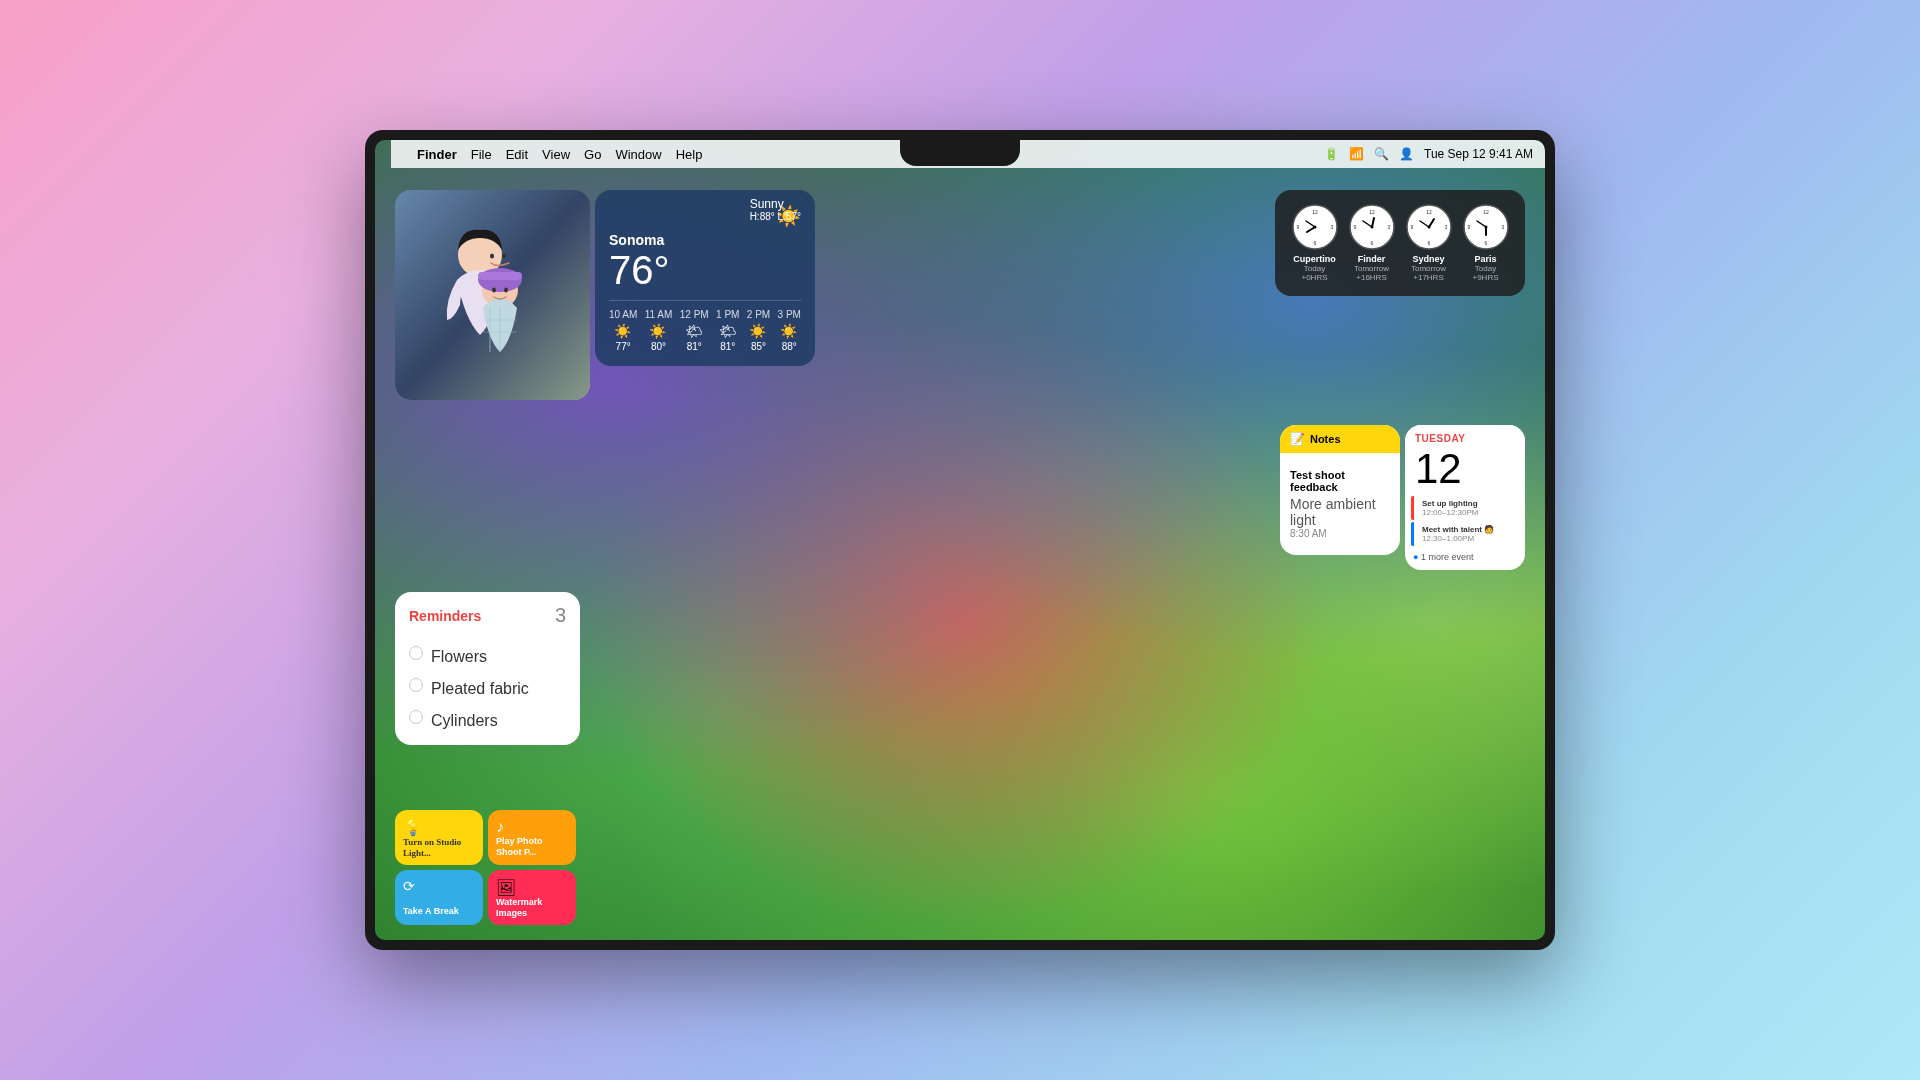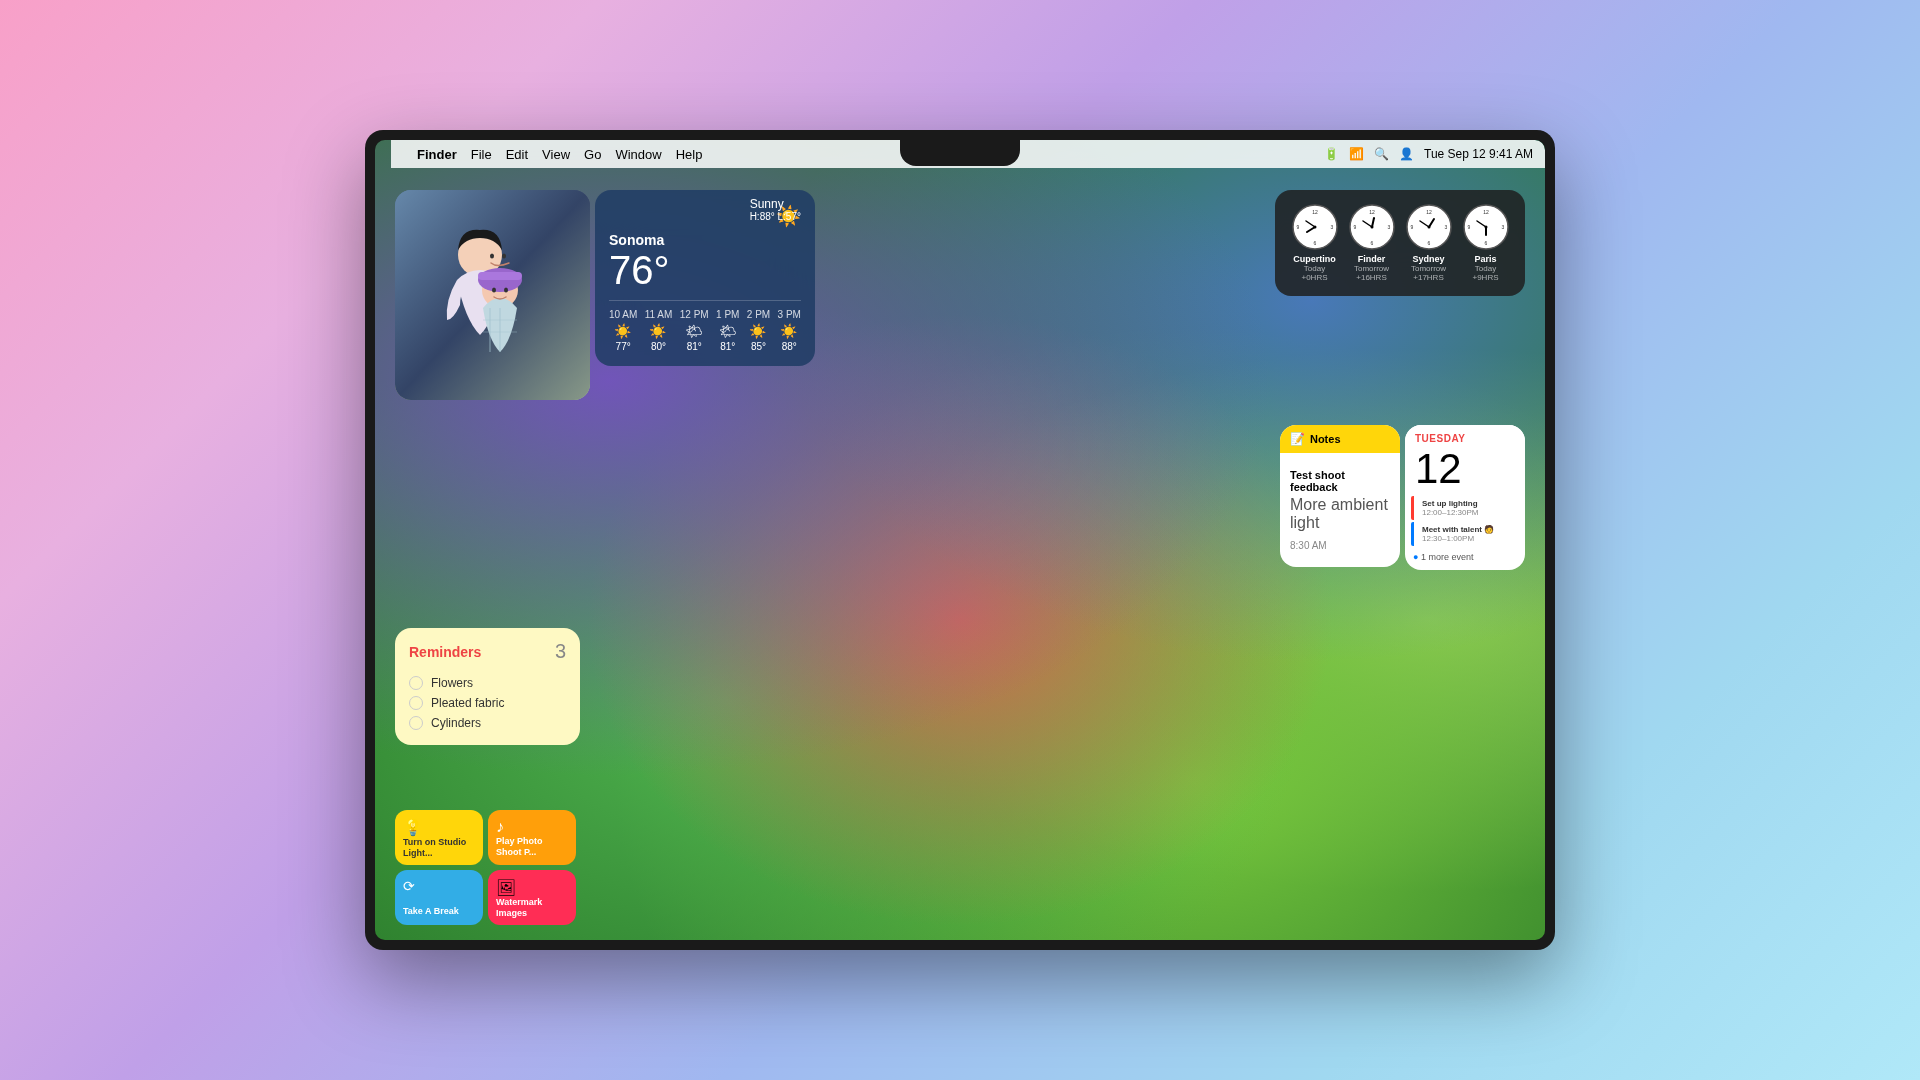--- a/index.html
+++ b/index.html
@@ -308,37 +308,36 @@
     }
 
     .notes-title {
       font-size: 11px;
       font-weight: 700;
       color: #000;
       margin-bottom: 3px;
     }
 
     .notes-content {
-      font-size: 16px;
+      font-size: 14px;
       color: #555;
-      margin-bottom: 8px;
     }
 
     .notes-time {
       font-size: 10px;
       color: #888;
     }
 
     
     .widget-reminders {
       position: absolute;
       bottom: 195px;
       left: 20px;
       width: 185px;
-      background: #fef9c3;
+      background: #ffffff;
       border-radius: 16px;
       padding: 12px 14px;
     }
 
     .reminders-header {
       display: flex;
       justify-content: space-between;
       align-items: center;
       margin-bottom: 10px;
     }
@@ -364,22 +363,23 @@
 
     .reminder-circle {
       width: 14px;
       height: 14px;
       border-radius: 50%;
       border: 1.5px solid #ccc;
       flex-shrink: 0;
     }
 
     .reminder-text {
-      font-size: 12px;
+      font-size: 16px;
       color: #333;
+      margin-top: 8px;
     }
 
     
     .widget-shortcuts {
       position: absolute;
       bottom: 15px;
       left: 20px;
       display: grid;
       grid-template-columns: 1fr 1fr;
       gap: 5px;
@@ -402,21 +402,21 @@
 
     .shortcut-label {
       font-size: 9px;
       font-weight: 600;
       color: white;
       line-height: 1.2;
     }
 
     .shortcut-yellow { background: #FFD60A; }
     .shortcut-yellow .shortcut-icon { color: #333; }
-    .shortcut-yellow .shortcut-label { color: #333; }
+    .shortcut-yellow .shortcut-label { color: #333; font-family: Liberation Serif, serif; }
 
     .shortcut-orange { background: #FF9F0A; }
     .shortcut-cyan { background: #32ADE6; }
     .shortcut-pink { background: #FF2D55; }
   </style>
 </head>
 <body>
 
 <div class="macbook-frame">
   <div class="screen">

